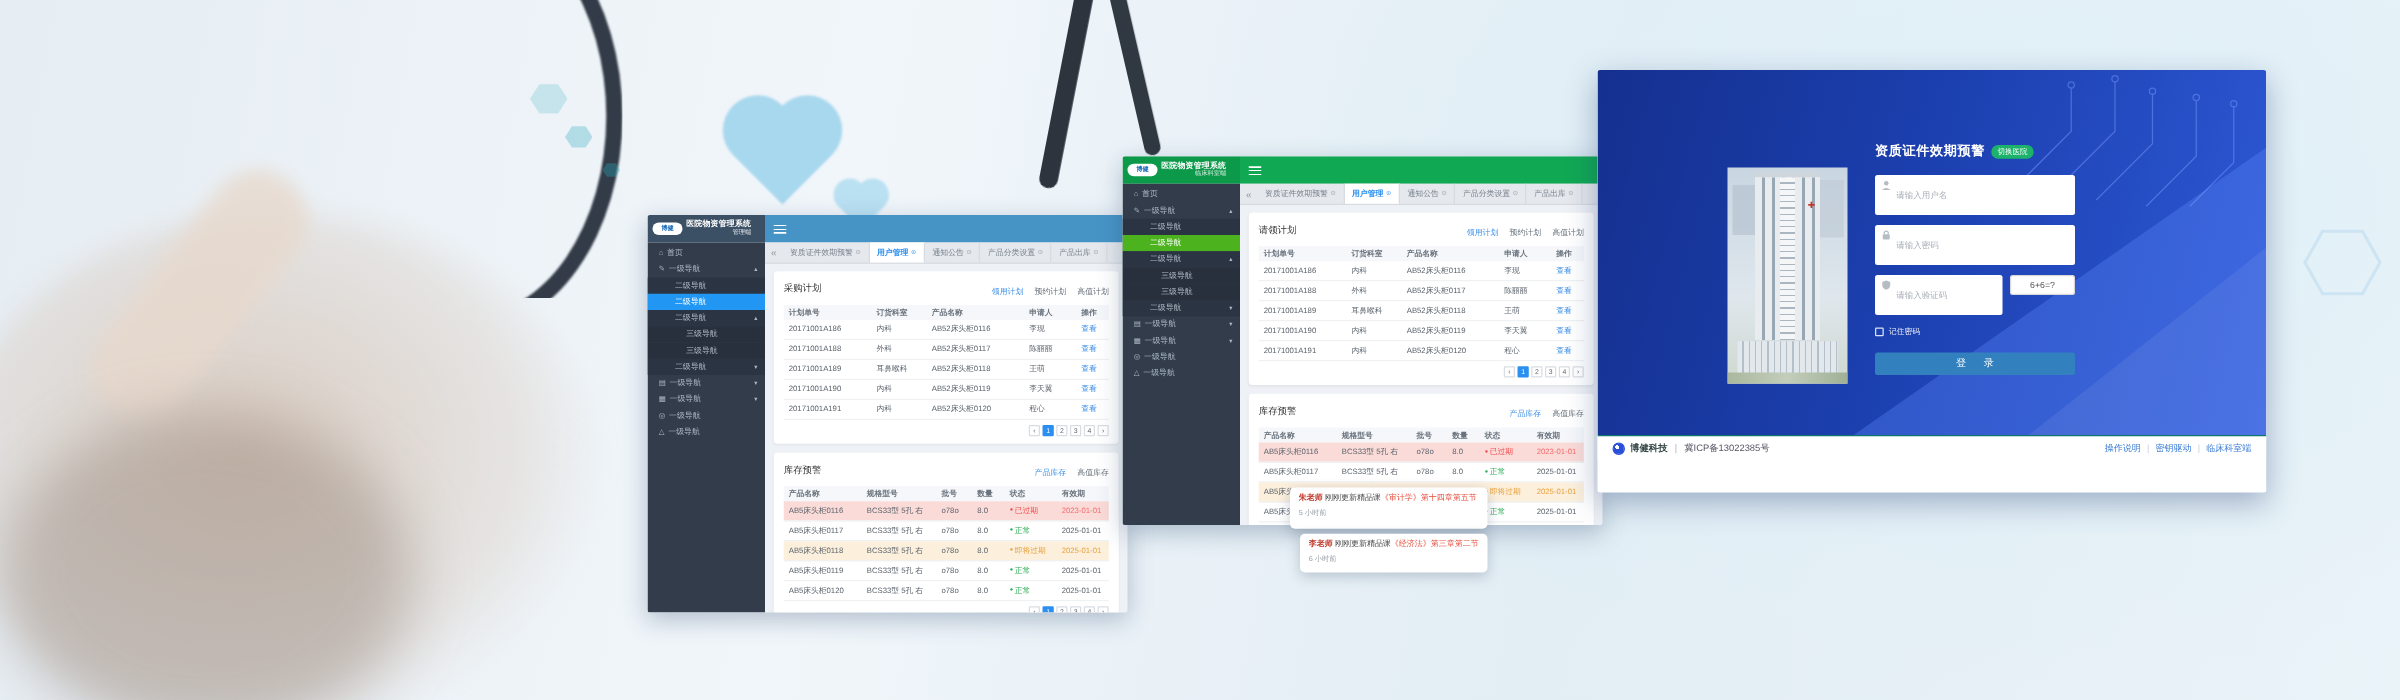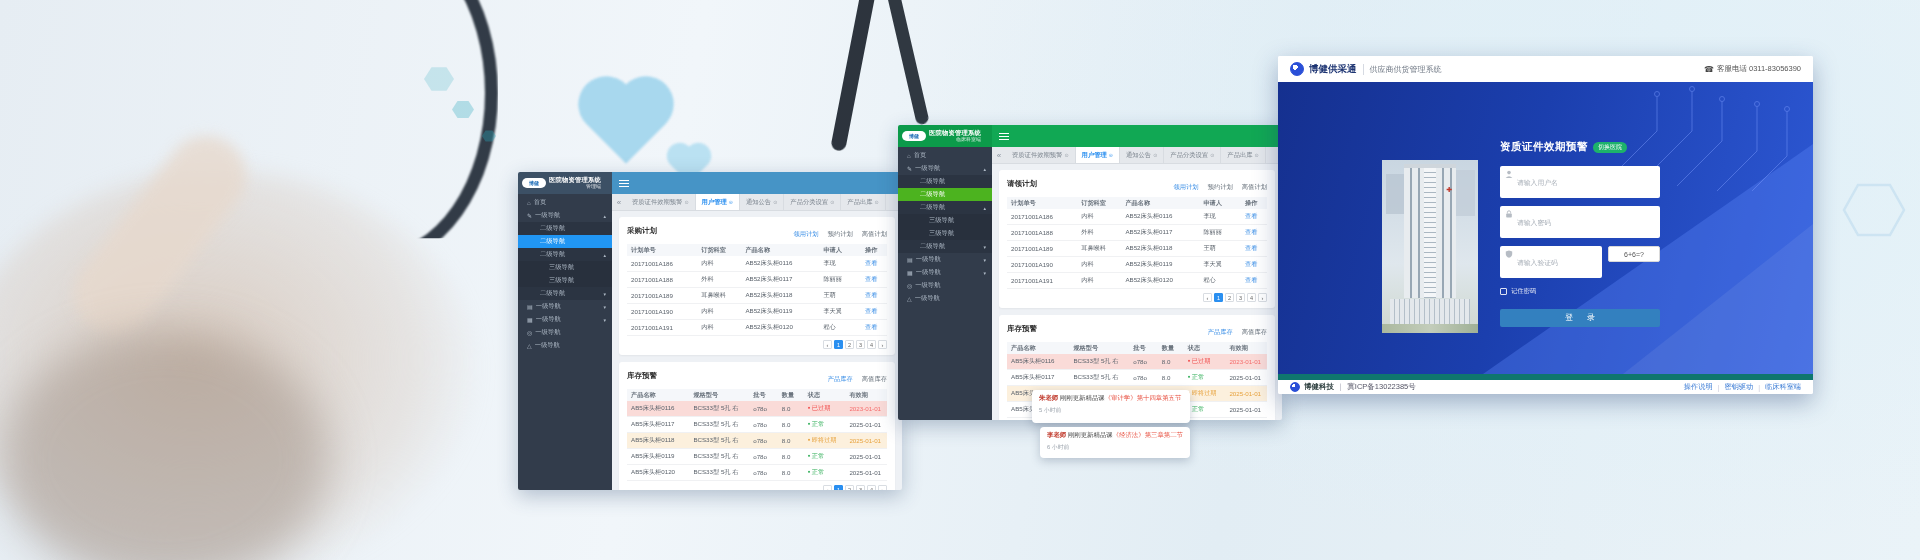--- a/index.html
+++ b/index.html
@@ -54,21 +54,21 @@
   .p2 .sb-item.active{background:#4cb31f;color:#fff;}
   .main{flex:1;display:flex;flex-direction:column;min-width:0;}
   .tabstrip{height:16px;background:#e5e8ec;display:flex;align-items:stretch;border-bottom:1px solid #d8dce1;}
   .collapse{width:14px;display:flex;align-items:center;justify-content:center;color:#8a939e;font-size:8px;}
   .tab{display:flex;align-items:center;gap:2px;padding:0 6px;font-size:6.3px;color:#79828c;border-right:1px solid #d8dce1;white-space:nowrap;}
   .tab.active{background:#fff;color:#2a8ff0;font-weight:bold;}
   .tab-dot{font-size:5px;opacity:.7;}
   .content{flex:1;padding:6px 7px;overflow:hidden;}
   .card{background:#fff;border-radius:3px;padding:5px 8px 6px;margin-bottom:7px;box-shadow:0 1px 2px rgba(0,0,0,.05);}
   .card-head{display:flex;align-items:center;margin-bottom:4px;}
-  .card-title{font-size:7.5px;font-weight:bold;color:#333;flex:1;}
+  .card-title{font-size:7.5px;font-weight:normal;color:#333;flex:1;}
   .cl{font-size:6.3px;color:#66707a;margin-left:9px;}
   .cl.active{color:#3a8ee6;}
   .tbl{width:100%;}
   .tr{display:flex;align-items:center;height:15px;border-bottom:1px solid #f0f1f3;font-size:6.2px;color:#5a626b;}
   .tr.th{background:#f5f7fa;color:#6a737d;font-weight:bold;height:12px;border-bottom:none;}
   .td{padding-left:4px;box-sizing:border-box;white-space:nowrap;overflow:hidden;}
   .t-plan .td:nth-child(1){width:27%;}
   .t-plan .td:nth-child(2){width:17%;}
   .t-plan .td:nth-child(3){width:30%;}
   .t-plan .td:nth-child(4){width:16%;}
@@ -143,21 +143,21 @@
   .fld input{width:100%;height:32px;border:none;border-radius:2px;background:#fff;font-size:6.8px;color:#333;padding:0 4px 0 17px;box-sizing:border-box;font-family:inherit;outline:none;}
   .fld input::placeholder{color:#a6adb6;}
   .fld .fic{position:absolute;left:5px;top:4px;width:8px;height:8px;opacity:.55;}
   .cap-row{display:flex;gap:6px;margin-bottom:8px;}
   .cap-row .fld{flex:1;margin-bottom:1px;}
   .captcha{width:52px;height:16px;background:#fff;border:1px solid #d9d9d9;border-radius:2px;font-size:7px;color:#555;display:flex;align-items:center;justify-content:center;box-sizing:border-box;}
   .rem-row{display:flex;align-items:center;gap:4px;margin:2px 0 10px;}
   .chk{width:7px;height:7px;border:1px solid rgba(255,255,255,.85);border-radius:1px;box-sizing:border-box;}
   .rem-lb{font-size:6.3px;color:rgba(255,255,255,.9);}
   .login-btn{width:100%;height:18px;background:#3380bf;border:none;border-radius:2px;color:#fff;font-size:8px;letter-spacing:6px;text-indent:6px;font-family:inherit;}
-  .lg-foot{height:20px;background:#fff;display:flex;align-items:center;padding:0 12px;box-sizing:border-box;border-top:6px solid #0f766e;}
+  .lg-foot{height:20px;background:#fff;display:flex;align-items:center;padding:0 12px;box-sizing:border-box;border-top:1px solid #0f766e;}
   .ft-logo{width:10px;height:10px;border-radius:50%;background:radial-gradient(circle at 35% 35%,#fff 0 22%,#2a4fd7 23%);border:1px solid #2a4fd7;box-sizing:border-box;margin-right:4px;flex:none;}
   .ft-company{font-size:7.5px;color:#344;font-weight:bold;}
   .ft-div{font-size:7.5px;color:#99a;margin:0 3px;}
   .ft-icp{font-size:7.5px;color:#556;}
   .ft-links{margin-left:auto;display:flex;align-items:center;gap:5px;font-size:7.2px;}
   .ft-link{color:#3a7bd5;}
   .ft-sep{color:#ccd;}
 </style>
 </head>
 <body>
@@ -603,30 +603,20 @@
   <div class="toast t1">
     <div class="l1"><span class="nm">朱老师</span><span> 刚刚更新精品课</span><span class="bk">《审计学》第十四章第五节</span></div>
     <div class="l2">5 小时前</div>
   </div>
   <div class="toast t2">
     <div class="l1"><span class="nm">李老师</span><span> 刚刚更新精品课</span><span class="bk">《经济法》第三章第二节</span></div>
     <div class="l2">6 小时前</div>
   </div>
 
   <div class="login">
-    <div class="lg-head">
-      <span class="lg-logo"></span>
-      <span class="lg-brand">博健供采通</span>
-      <span class="lg-div"></span>
-      <span class="lg-prod">供应商供货管理系统</span>
-      <span class="lg-phone">
-        <span class="ph-ic">☎</span>
-        <span>客服电话 0311-83056390</span>
-      </span>
-    </div>
     <div class="lg-body">
       <div class="wedge1"></div>
       <div class="wedge2"></div>
       <svg class="circuit" width="210" height="110">
         <g fill="none" stroke="#7d9cff" stroke-width="1">
           <polyline points="10,95 60,45 60,10"></polyline>
             <polyline points="40,100 95,45 95,5"></polyline>
           <polyline points="80,100 125,55 125,15"></polyline>
             <polyline points="120,105 160,65 160,20"></polyline>
           <polyline points="155,105 190,70 190,25"></polyline>

